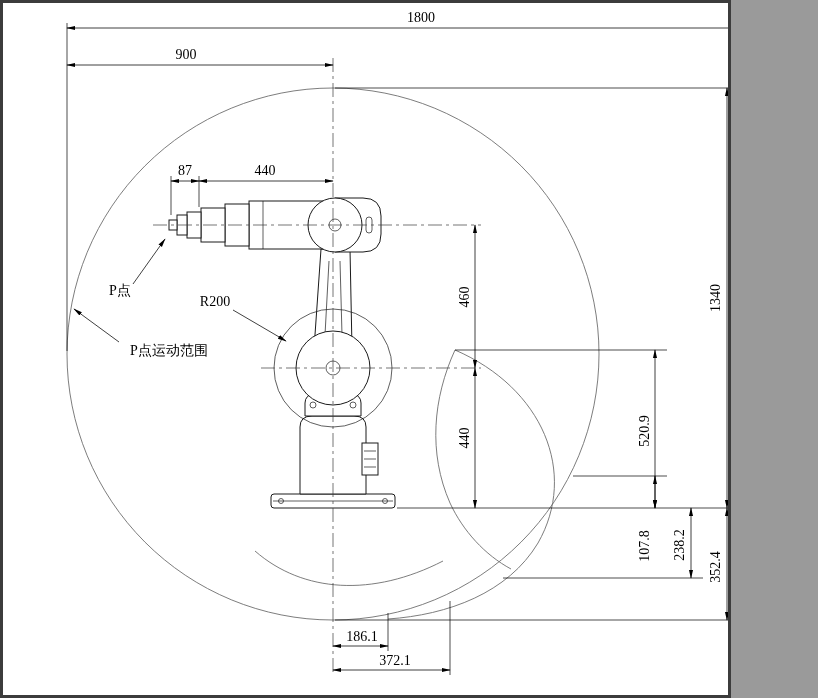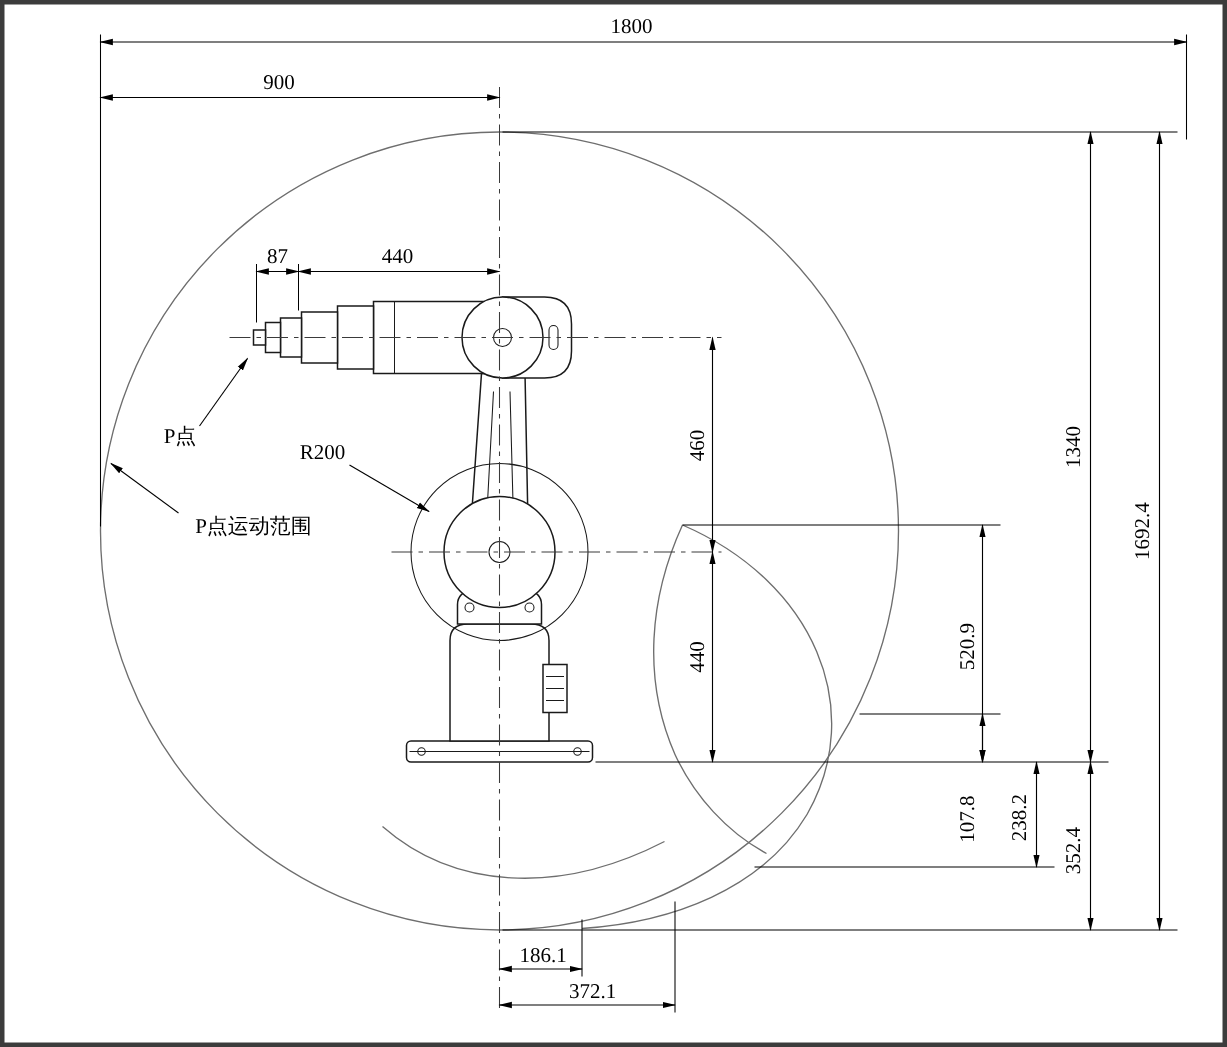--- a/index.html
+++ b/index.html
@@ -1,17 +1,17 @@
 <!DOCTYPE html>
 <html><head>
 <meta charset="utf-8">
 <style>
   html,body{margin:0;padding:0;background:#9a9a9a;}
   #frame{
-    width:818px;height:698px;box-sizing:border-box;
+    width:731px;height:698px;box-sizing:border-box;
     border:3px solid #3c3c3c;background:#ffffff;
     position:relative;overflow:hidden;
     font-family:"Liberation Serif", serif;
   }
   svg{display:block;}
   .dim{stroke:#000;stroke-width:.75;fill:none;}
   .ext{stroke:#000;stroke-width:.7;fill:none;}
   .env{stroke:#6e6e6e;stroke-width:.9;fill:none;}
   .body{stroke:#1a1a1a;stroke-width:1;fill:#ffffff;}
   .det{stroke:#1a1a1a;stroke-width:.7;fill:none;}

